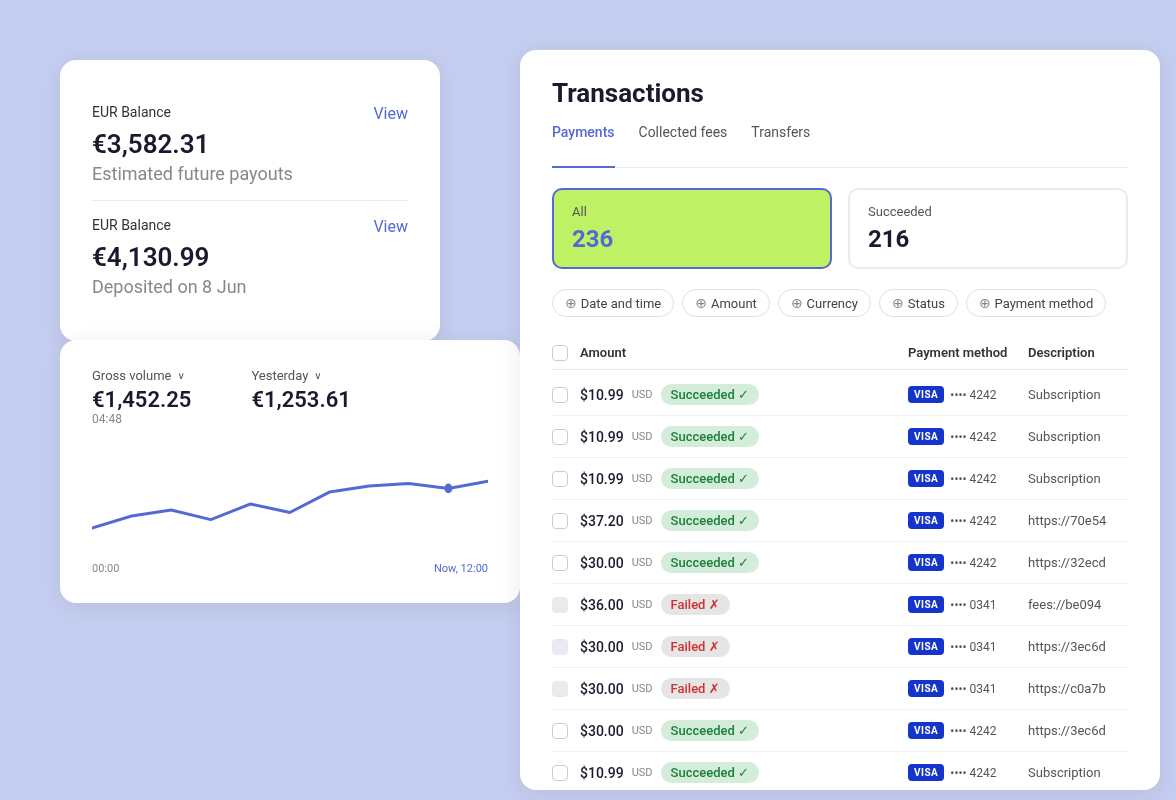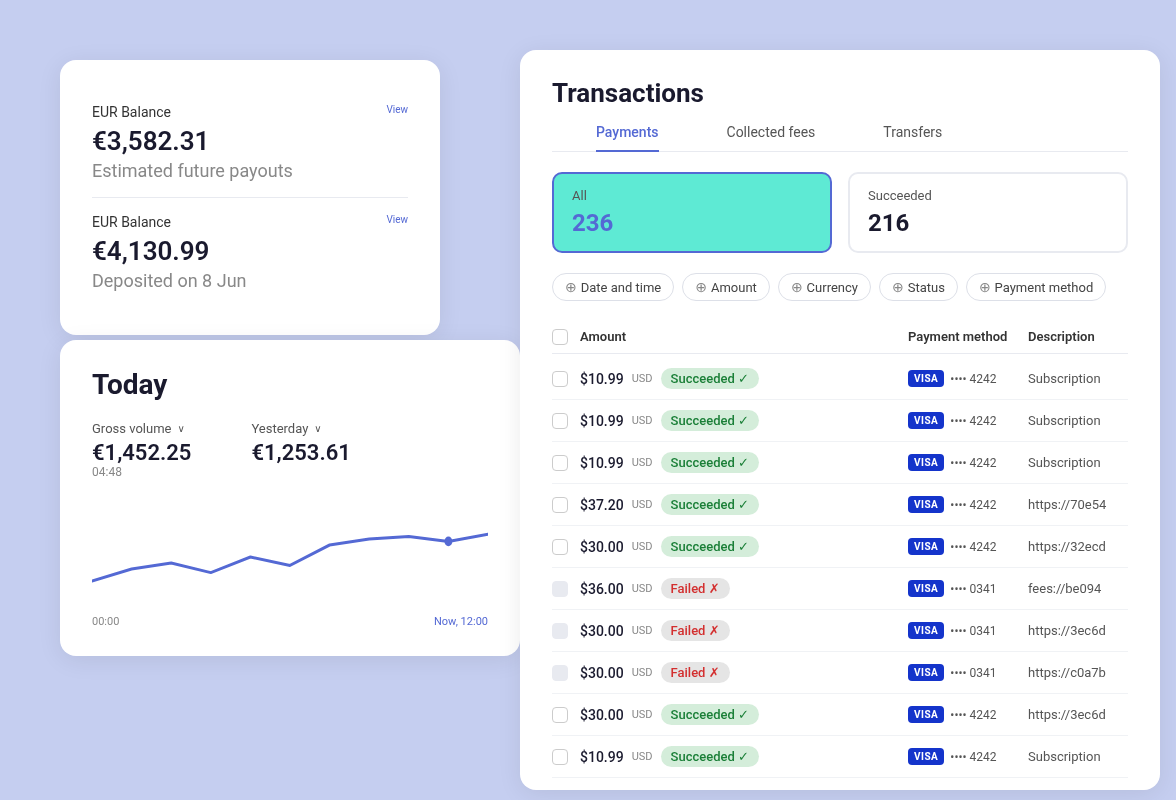--- a/index.html
+++ b/index.html
@@ -43,21 +43,21 @@
       justify-content: space-between;
       margin-bottom: 6px;
     }
 
     .balance-label {
       font-size: 14px;
       color: #333;
     }
 
     .view-link {
-      font-size: 10px;
+      font-size: 16px;
       color: #5469d4;
       text-decoration: none;
       cursor: pointer;
     }
 
     .balance-amount {
       font-size: 26px;
       font-weight: 600;
       color: #1a1a2e;
       margin-bottom: 4px;
@@ -162,26 +162,25 @@
 
     .tabs {
       display: flex;
       gap: 24px;
       border-bottom: 1px solid #e8eaf0;
       margin-bottom: 20px;
     }
 
     .tab {
       font-size: 14px;
-      padding-bottom: 10px;
+      padding-bottom: 26px;
       cursor: pointer;
       color: #555;
       border-bottom: 2px solid transparent;
       margin-bottom: -1px;
-      margin-left: 44px;
     }
 
     .tab.active {
       color: #5469d4;
       border-bottom: 2px solid #5469d4;
       font-weight: 500;
     }
 
     
     .filter-row {
@@ -218,21 +217,21 @@
 
     .summary-box {
       flex: 1;
       border: 2px solid #e8eaf0;
       border-radius: 10px;
       padding: 14px 18px;
     }
 
     .summary-box.active {
       border-color: #5469d4;
-      background: #5eead4;
+      background: #bef264;
     }
 
     .summary-box-label {
       font-size: 13px;
       color: #555;
       margin-bottom: 6px;
     }
 
     .summary-box-value {
       font-size: 24px;
@@ -372,21 +371,20 @@
       <div class="balance-header">
         <span class="balance-label">EUR Balance</span>
         <a class="view-link">View</a>
       </div>
       <div class="balance-amount">€4,130.99</div>
       <div class="balance-sub">Deposited on 8 Jun</div>
     </div>
   </div>
 
   <div class="today-card">
-    <div class="today-title">Today</div>
     <div class="metrics-row">
       <div>
         <div class="metric-label">
           <span>Gross volume</span>
           <span class="chevron">∨</span>
         </div>
         <div class="metric-value">€1,452.25</div>
         <div class="metric-time">04:48</div>
       </div>
       <div>

